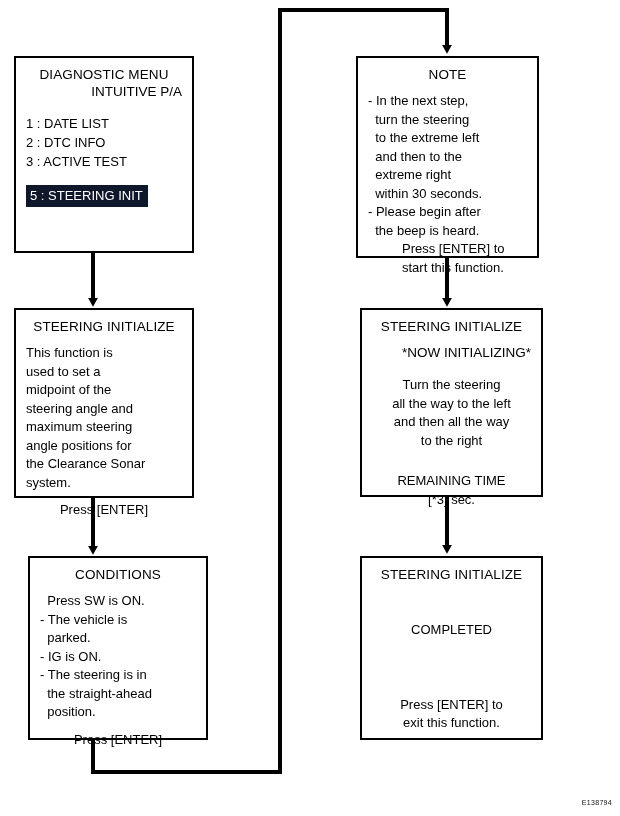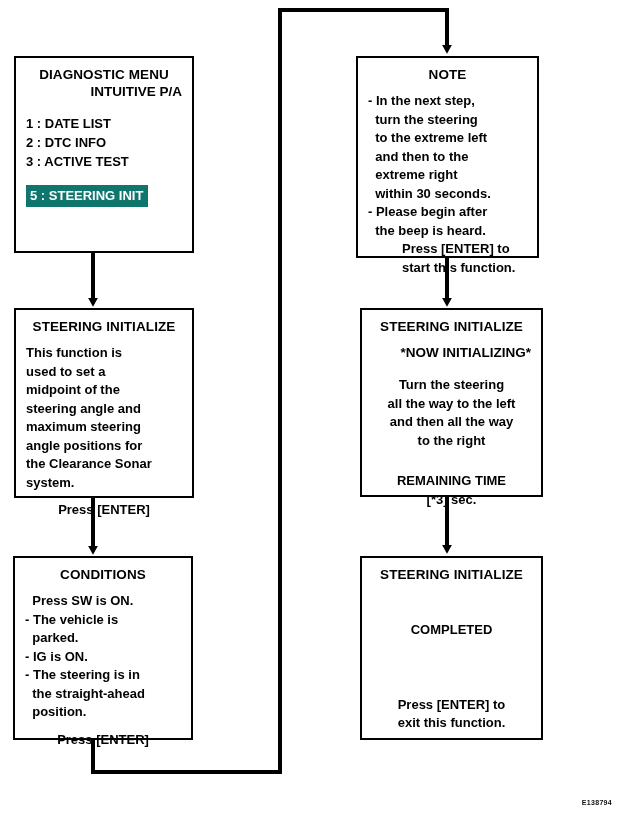--- a/index.html
+++ b/index.html
@@ -14,21 +14,20 @@
     overflow: hidden;
     font-family: "Liberation Sans", sans-serif;
     color: #000000;
   }
 
   #diagram {
     position: absolute;
     left: 0; top: 0;
     width: 620px;
     height: 816px;
-    font-weight: bold;
   }
 
   
   #connectors {
     position: absolute;
     left: 0; top: 0;
     width: 620px;
     height: 816px;
     pointer-events: none;
   }
@@ -70,21 +69,21 @@
 
   
   .menu-list { margin-top: 14px; }
   .menu-row {
     font-size: 13px;
     line-height: 19px;
     white-space: pre;
   }
   .menu-row.highlight {
     display: inline-block;
-    background: #0f766e;
+    background: #0f172a;
     color: #ffffff;
     padding: 1px 5px 2px 4px;
     margin-top: 14px;
   }
 
   
   #figure-id {
     position: absolute;
     right: 8px;
     bottom: 10px;
@@ -136,21 +135,21 @@
     <div class="body-line left">midpoint of the</div>
     <div class="body-line left">steering angle and</div>
     <div class="body-line left">maximum steering</div>
     <div class="body-line left">angle positions for</div>
     <div class="body-line left">the Clearance Sonar</div>
     <div class="body-line left">system.</div>
     <div class="gap-sm"></div>
     <div class="body-line center">Press [ENTER]</div>
   </div>
 
-  <div class="screen" style="left:13px; top:556px; width:180px; height:184px;">
+  <div class="screen" style="left:28px; top:556px; width:180px; height:184px;">
     <div class="screen-title">CONDITIONS</div>
     <div class="gap-sm"></div>
     <div class="body-line left">  Press SW is ON.</div>
     <div class="body-line left">- The vehicle is</div>
     <div class="body-line left">  parked.</div>
     <div class="body-line left">- IG is ON.</div>
     <div class="body-line left">- The steering is in</div>
     <div class="body-line left">  the straight-ahead</div>
     <div class="body-line left">  position.</div>
     <div class="gap-sm"></div>

